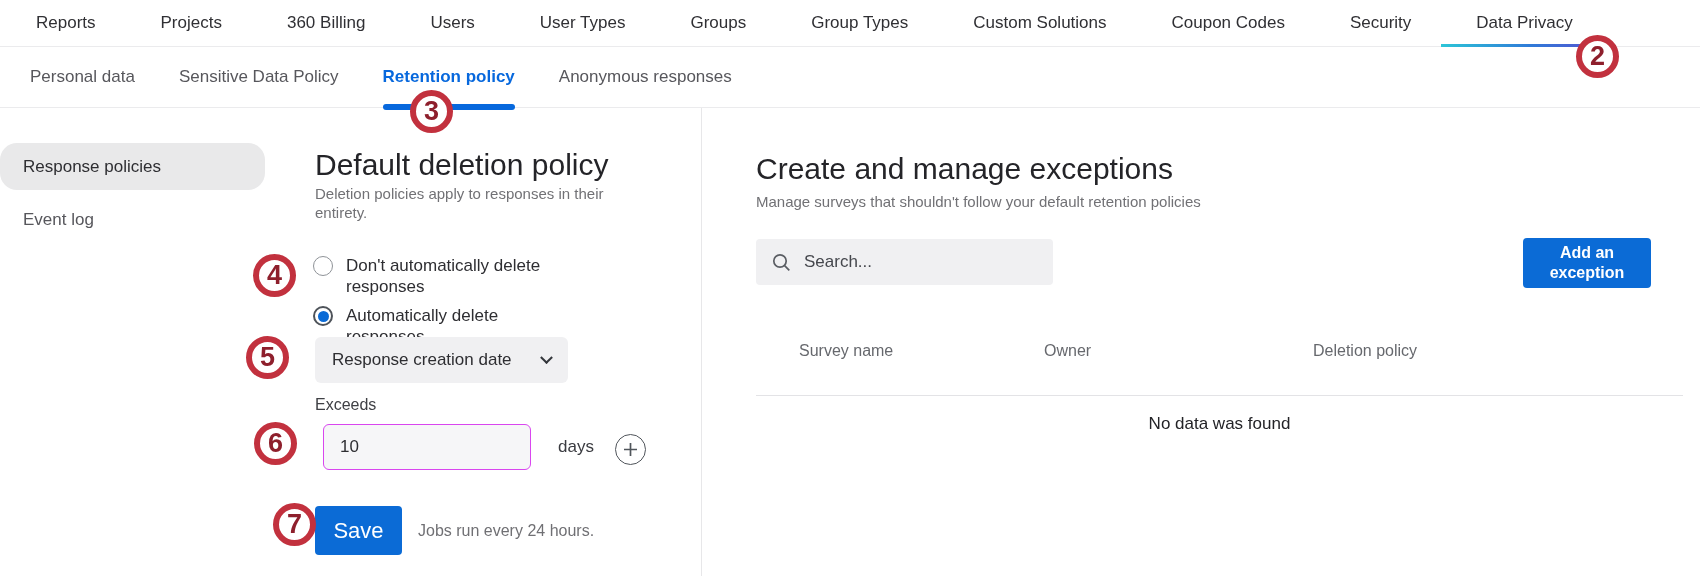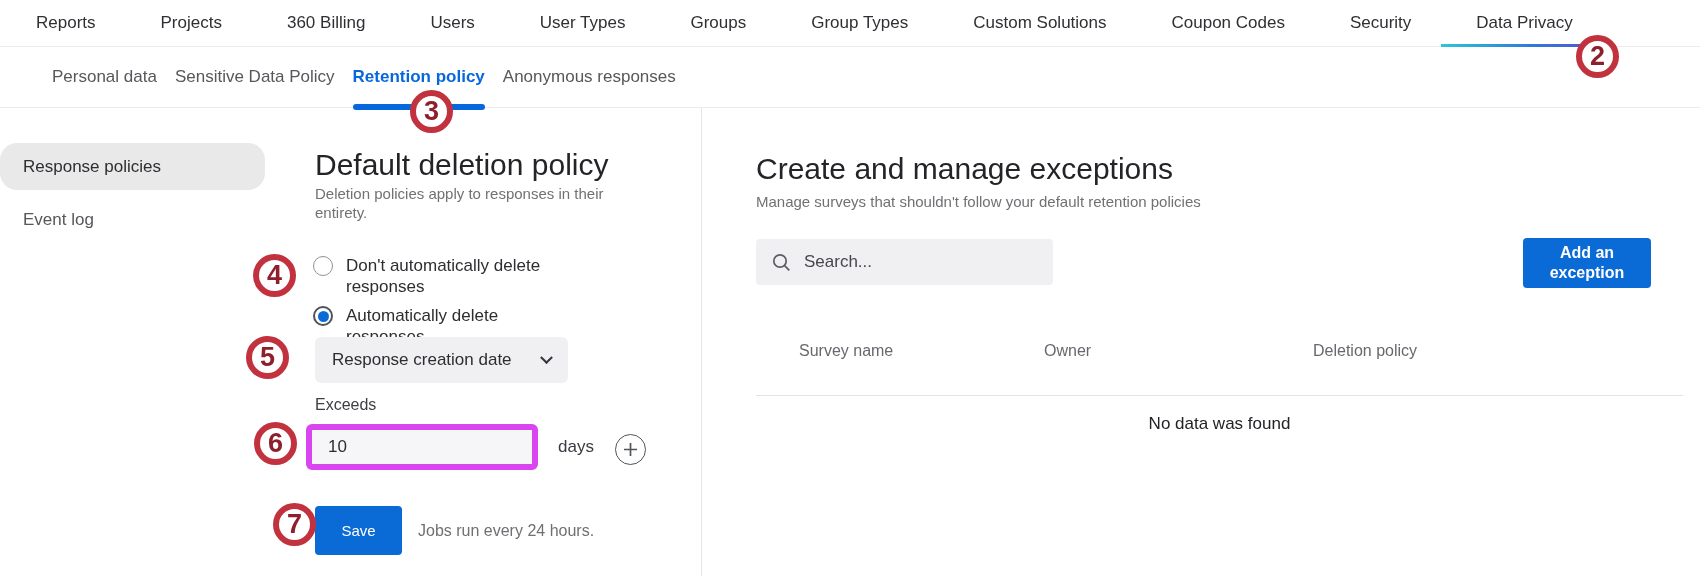--- a/index.html
+++ b/index.html
@@ -6,21 +6,21 @@
   html,body { background:#fff; }
   body { font-family:"Liberation Sans", sans-serif; color:#2e2e32; }
   .page { position:relative; width:1700px; height:576px; background:#fff; overflow:hidden; }
 
   
   .topnav { position:absolute; left:0; top:0; width:1700px; height:47px; border-bottom:1px solid #ebebed; background:#fff; display:flex; align-items:stretch; padding-left:36px; gap:65px; }
   .nav-item { position:relative; display:flex; align-items:center; font-size:17px; color:#303034; cursor:pointer; white-space:nowrap; }
   .nav-item.active::after { content:""; position:absolute; left:-35px; right:-31px; bottom:-1px; height:3px; background:linear-gradient(90deg,#2cc5d7 0%,#2f7ad8 55%,#5a50d0 100%); }
 
   
-  .subtabs { position:absolute; left:0; top:47px; width:1700px; height:61px; border-bottom:1px solid #ebebed; background:#fff; display:flex; align-items:stretch; padding-left:52px; gap:18px; }
+  .subtabs { position:absolute; left:0; top:47px; width:1700px; height:61px; border-bottom:1px solid #ebebed; background:#fff; display:flex; align-items:stretch; padding-left:30px; gap:44px; }
   .subtab { position:relative; display:flex; align-items:center; font-size:17px; color:#57575c; cursor:pointer; white-space:nowrap; }
   .subtab.active { color:#0768dd; font-weight:700; }
   .subtab.active::after { content:""; position:absolute; left:0; right:0; bottom:-3px; height:6px; border-radius:3px; background:#0768dd; }
 
   
   .sidebar { position:absolute; left:0; top:143px; width:265px; }
   .side-item { height:47px; display:flex; align-items:center; padding-left:23px; font-size:17px; color:#57575c; margin-bottom:6px; cursor:pointer;border-radius:17px; }
   .side-item.selected { background:#e9e9ea; color:#2e2e32; }
 
   .vdivider { position:absolute; left:701px; top:108px; bottom:0; width:1px; background:#e7e7e9; }
@@ -34,26 +34,26 @@
   .radio-option { display:flex; gap:13px; margin-bottom:8px; cursor:pointer; }
   .radio-circle { flex:0 0 auto; width:20px; height:20px; margin-top:1px; border-radius:50%; border:1.5px solid #8f9398; background:#fff; position:relative; }
   .radio-option.selected .radio-circle { border:2px solid #4e535a; }
   .radio-option.selected .radio-circle::after { content:""; position:absolute; left:50%; top:50%; width:11px; height:11px; margin:-5.5px 0 0 -5.5px; border-radius:50%; background:#0b6bd6; }
   .radio-label { width:195px; font-size:17px; line-height:21px; color:#2e2e32; }
 
   .dropdown { position:absolute; left:315px; top:337px; width:253px; height:46px; background:#f0f0f2; border-radius:6px; display:flex; align-items:center; justify-content:space-between; padding:0 17px; font-size:17px; color:#2e2e32; cursor:pointer; }
   .chevron { width:9px; height:9px; border-right:2px solid #33363b; border-bottom:2px solid #33363b; transform:rotate(45deg) translate(-2px,-2px); }
 
   .exceeds-label { position:absolute; left:315px; top:396px; font-size:16px; color:#3f4045; }
-  .num-input { position:absolute; left:306px; top:424px; width:232px; height:46px; background:#f6f6f8; border:6px solid #d946ef; border-radius:6px; padding-left:16px; font-size:17px; color:#2e2e32; font-family:"Liberation Sans",sans-serif; outline:none; }
+  .num-input { position:absolute; left:323px; top:424px; width:208px; height:46px; background:#f6f6f8; border:1px solid #d946ef; border-radius:6px; padding-left:16px; font-size:17px; color:#2e2e32; font-family:"Liberation Sans",sans-serif; outline:none; }
   .days-label { position:absolute; left:558px; top:424px; height:46px; display:flex; align-items:center; font-size:17px; color:#3a3b40; }
   .plus-btn { position:absolute; left:615px; top:434px; width:31px; height:31px; border:1.6px solid #50555b; border-radius:50%; background:#fff; display:flex; align-items:center; justify-content:center; cursor:pointer; }
   .plus-btn svg { display:block; }
 
-  .save-btn { position:absolute; left:315px; top:506px; width:87px; height:49px; background:#0b6bd6; border:none; border-radius:4px; color:#fff; font-size:15px; font-weight:500; font-family:"Liberation Sans",sans-serif; cursor:pointer; }
+  .save-btn { position:absolute; left:315px; top:506px; width:87px; height:49px; background:#0b6bd6; border:none; border-radius:4px; color:#fff; font-size:22px; font-weight:500; font-family:"Liberation Sans",sans-serif; cursor:pointer; }
   .jobs-note { position:absolute; left:418px; top:506px; height:49px; display:flex; align-items:center; font-size:16px; color:#707074; }
 
   
   .right-title { left:756px; top:152px; }
   .right-desc { position:absolute; left:756px; top:193px; font-size:15px; color:#717175; }
 
   .search-box { position:absolute; left:756px; top:239px; width:297px; height:46px; background:#f0f0f2; border-radius:4px; display:flex; align-items:center; padding-left:15px; gap:12px; }
   .search-box input { flex:1; border:none; background:transparent; outline:none; font-size:17px; color:#2e2e32; font-family:"Liberation Sans",sans-serif; min-width:0; }
   .search-box input::placeholder { color:#45474d; opacity:1; }
 

